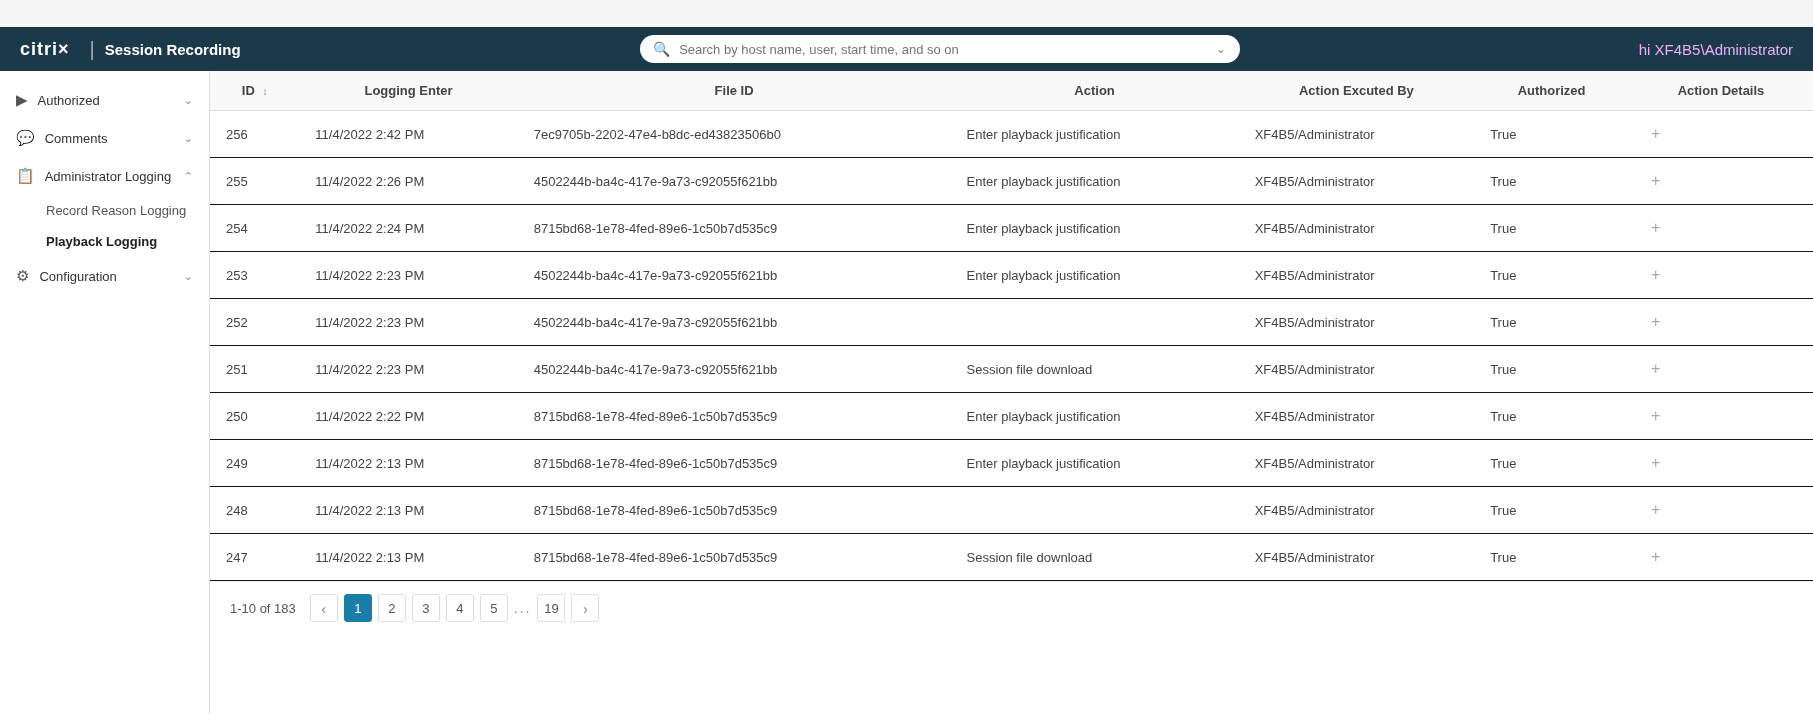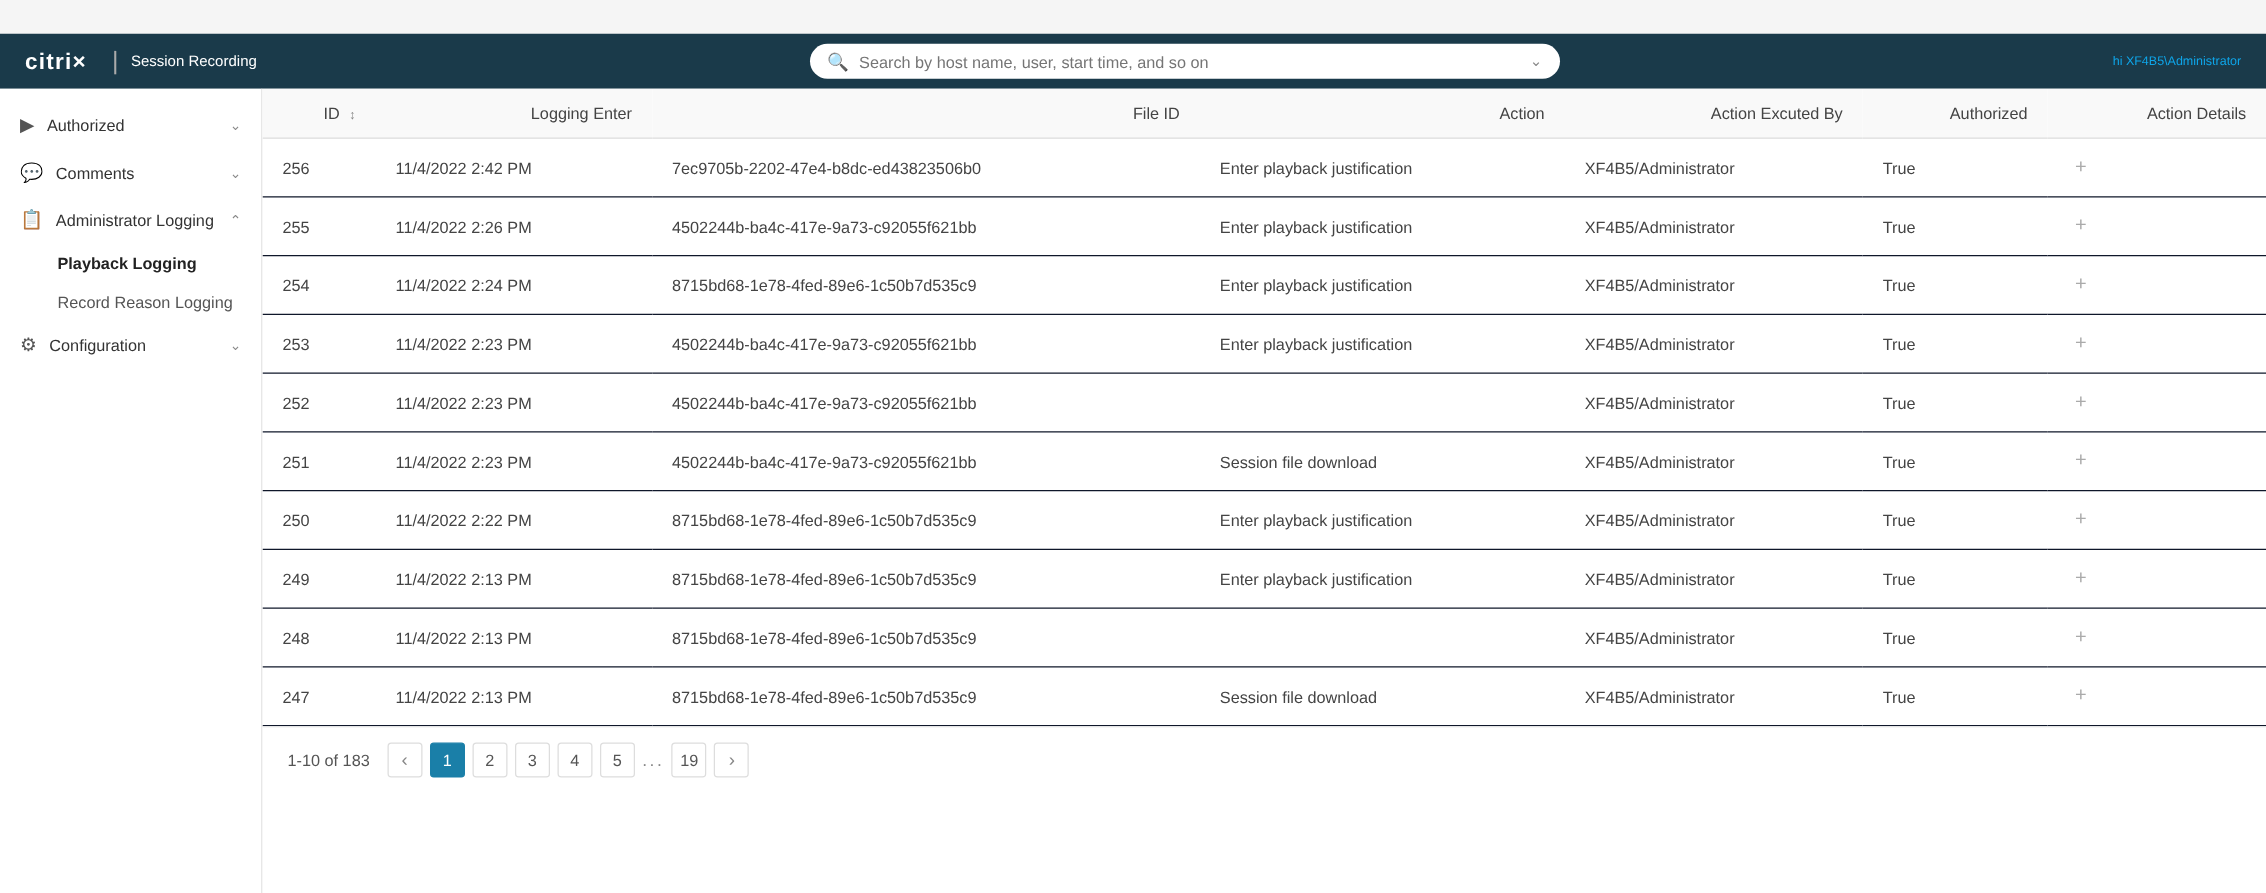--- a/index.html
+++ b/index.html
@@ -29,21 +29,22 @@
       margin-right: 10px;
       letter-spacing: 1px;
     }
     .topbar-divider {
       color: #aaa;
       margin: 0 10px;
       font-size: 20px;
     }
     .topbar-title {
       color: #fff;
-      font-size: 12px;
+      font-size: 15px;
+      font-weight: bold;
     }
     .search-container {
       flex: 1;
       max-width: 600px;
       margin: 0 40px;
       position: relative;
     }
     .search-input-wrapper {
       display: flex;
       align-items: center;
@@ -63,22 +64,22 @@
       flex: 1;
       font-size: 13px;
       color: #15803d;
       background: transparent;
     }
     .search-chevron {
       color: #888;
       font-size: 12px;
     }
     .topbar-user {
-      color: #0ea5e9;
-      font-size: 10px;
+      color: #f0abfc;
+      font-size: 15px;
     }
 
     
     .layout {
       display: flex;
       height: calc(100vh - 56px);
     }
 
     
     .sidebar {
@@ -129,22 +130,22 @@
     .data-table {
       width: 100%;
       border-collapse: collapse;
     }
     .data-table thead tr {
       background: #f9f9f9;
       border-bottom: 1px solid #ddd;
     }
     .data-table thead th {
       padding: 12px 16px;
-      text-align: right;
-      font-weight: 400;
+      text-align: center;
+      font-weight: 700;
       color: #444;
       font-size: 13px;
       white-space: nowrap;
     }
     .data-table thead th.sortable {
       cursor: pointer;
     }
     .data-table tbody tr {
       border-bottom: 1px solid #0f172a;
     }
@@ -231,22 +232,22 @@
       <span class="sidebar-chevron">⌄</span>
     </div>
 
     <div class="sidebar-item">
       <span class="sidebar-item-icon">📋</span>
       <span class="sidebar-item-label">Administrator Logging</span>
       <span class="sidebar-chevron">⌃</span>
     </div>
 
     <div class="sidebar-submenu">
+      <div class="sidebar-submenu-item">Record Reason Logging</div>
       <div class="sidebar-submenu-item active">Playback Logging</div>
-      <div class="sidebar-submenu-item">Record Reason Logging</div>
     </div>
 
     <div class="sidebar-item">
       <span class="sidebar-item-icon">⚙</span>
       <span class="sidebar-item-label">Configuration</span>
       <span class="sidebar-chevron">⌄</span>
     </div>
   </div>
 
   <div class="main-content">

